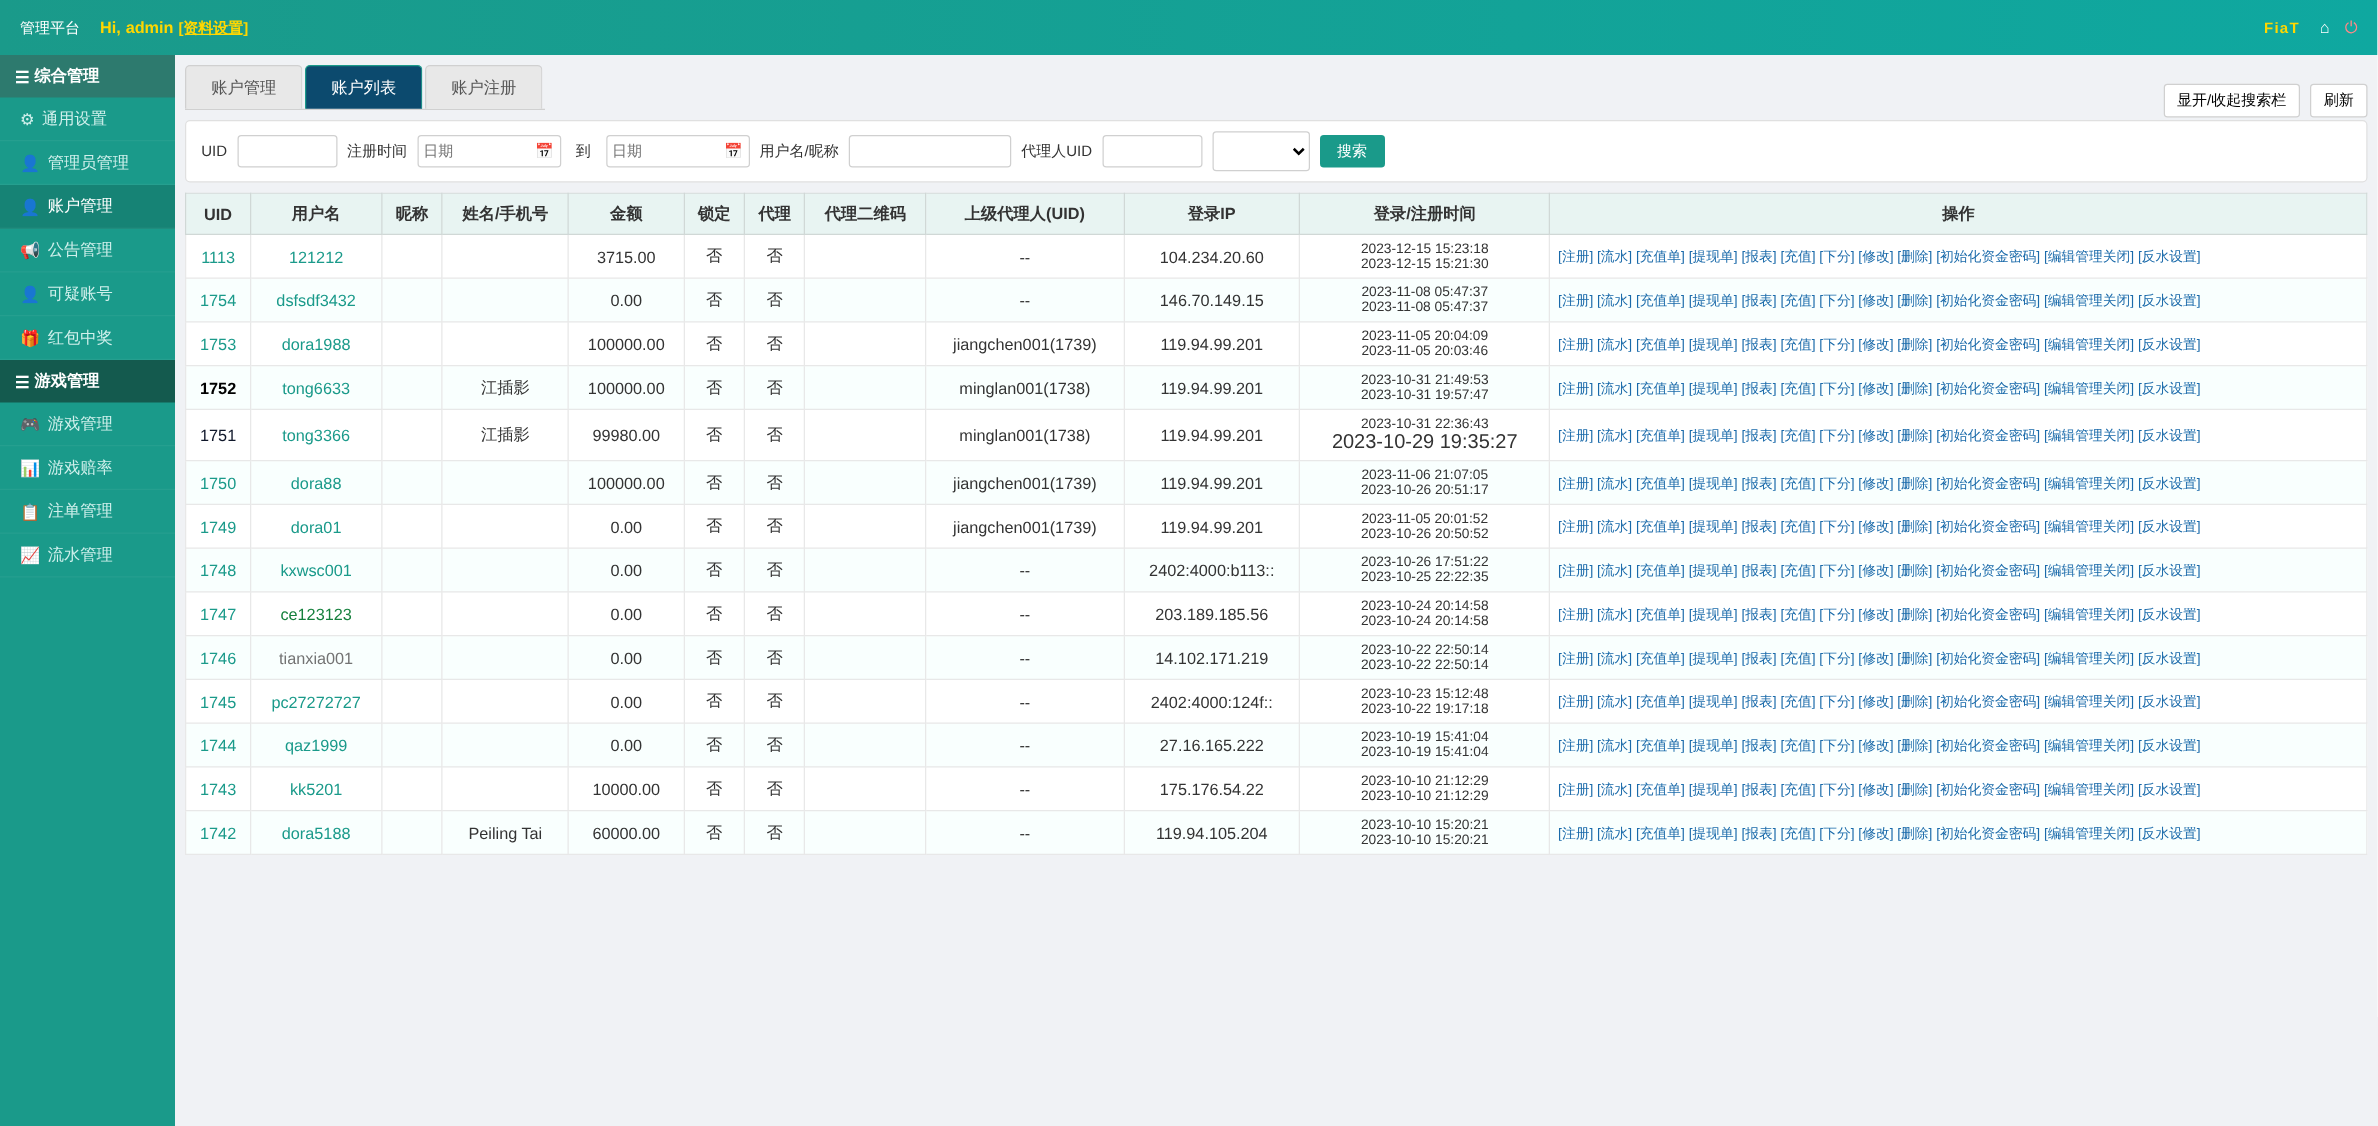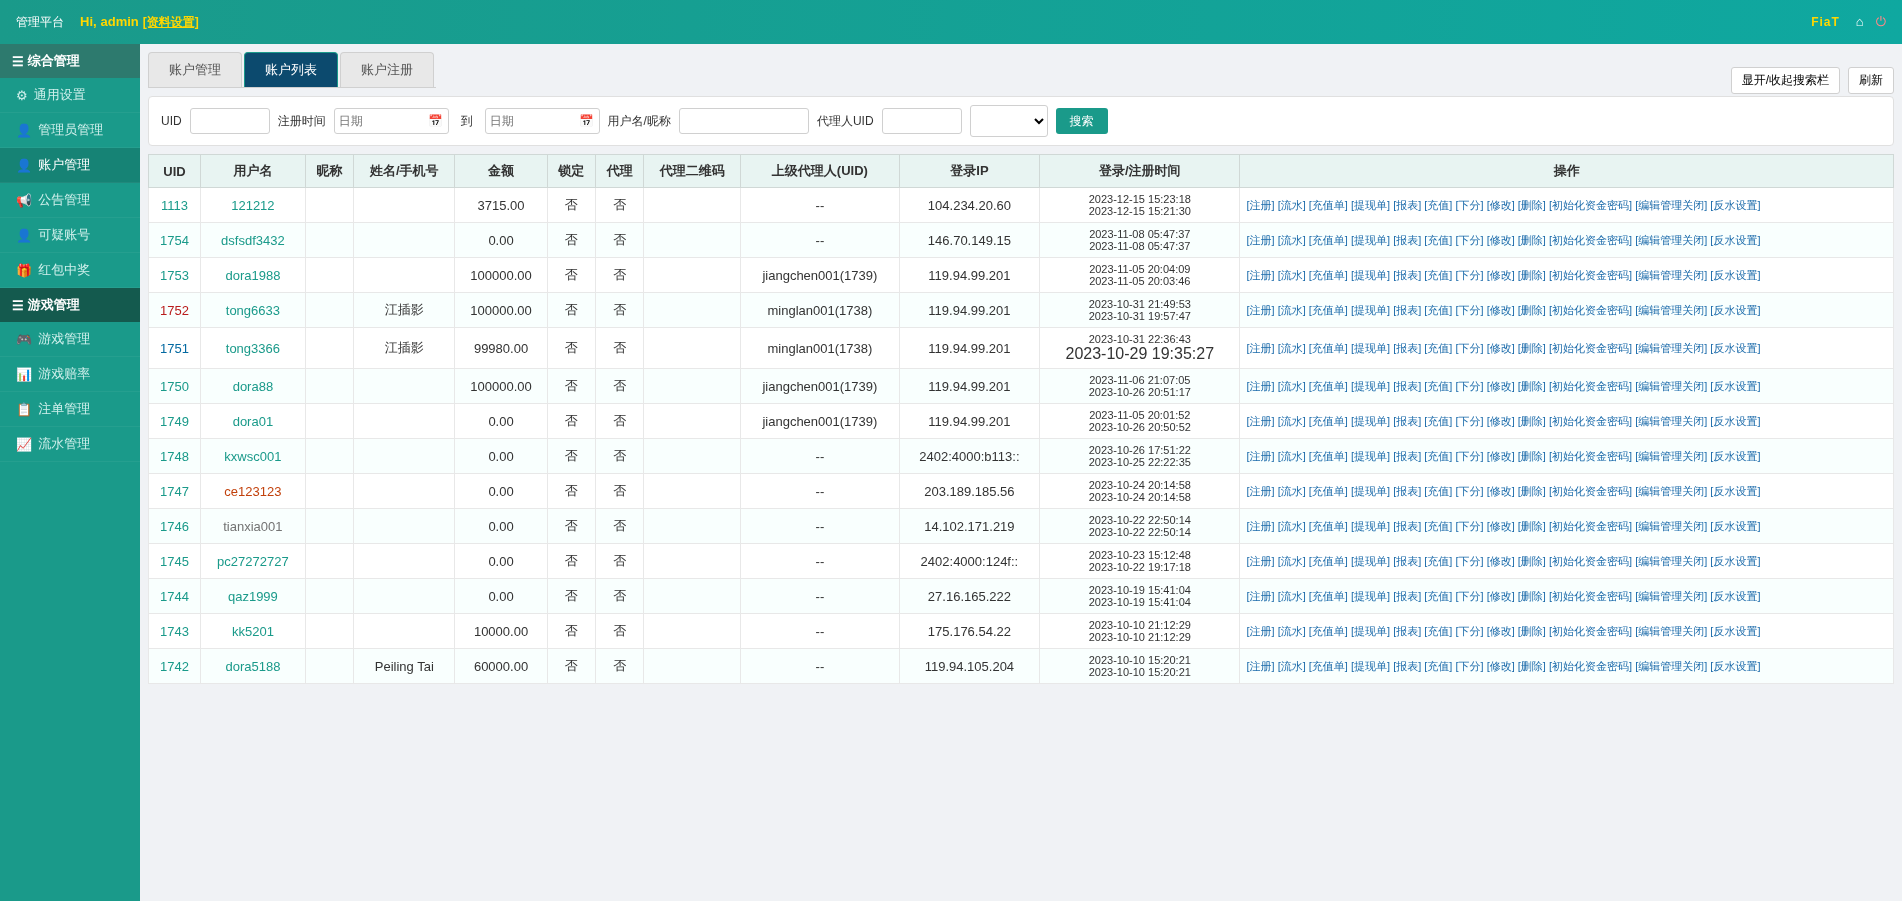--- a/index.html
+++ b/index.html
@@ -369,38 +369,38 @@
               <td></td>
               <td>jiangchen001(1739)</td>
               <td>119.94.99.201</td>
               <td>
                 <div style="white-space:nowrap;font-size:11px">2023-11-05 20:04:09</div>
                 <div style="white-space:nowrap;font-size:11px">2023-11-05 20:03:46</div>
               </td>
               <td style="text-align: left; font-size: 11px; color: rgb(26, 106, 170);">[注册] [流水] [充值单] [提现单] [报表] [充值] [下分] [修改] [删除] [初始化资金密码] [编辑管理关闭] [反水设置]</td>
             </tr>
             <tr>
-              <td style="color: #b91c1c; cursor: pointer;">1752</td>
+              <td style="color: #000000; cursor: pointer; font-weight: bold;">1752</td>
               <td style="color: rgb(26, 154, 138); cursor: pointer;">tong6633</td>
               <td></td>
               <td>江插影</td>
               <td>100000.00</td>
               <td>否</td>
               <td>否</td>
               <td></td>
               <td>minglan001(1738)</td>
               <td>119.94.99.201</td>
               <td>
                 <div style="white-space:nowrap;font-size:11px">2023-10-31 21:49:53</div>
                 <div style="white-space:nowrap;font-size:11px">2023-10-31 19:57:47</div>
               </td>
               <td style="text-align: left; font-size: 11px; color: rgb(26, 106, 170);">[注册] [流水] [充值单] [提现单] [报表] [充值] [下分] [修改] [删除] [初始化资金密码] [编辑管理关闭] [反水设置]</td>
             </tr>
             <tr>
-              <td style="color: #0369a1; cursor: pointer;">1751</td>
+              <td style="color: #0f172a; cursor: pointer;">1751</td>
               <td style="color: rgb(26, 154, 138); cursor: pointer;">tong3366</td>
               <td></td>
               <td>江插影</td>
               <td>99980.00</td>
               <td>否</td>
               <td>否</td>
               <td></td>
               <td>minglan001(1738)</td>
               <td>119.94.99.201</td>
               <td>
@@ -455,21 +455,21 @@
               <td>--</td>
               <td>2402:4000:b113::</td>
               <td>
                 <div style="white-space:nowrap;font-size:11px">2023-10-26 17:51:22</div>
                 <div style="white-space:nowrap;font-size:11px">2023-10-25 22:22:35</div>
               </td>
               <td style="text-align: left; font-size: 11px; color: rgb(26, 106, 170);">[注册] [流水] [充值单] [提现单] [报表] [充值] [下分] [修改] [删除] [初始化资金密码] [编辑管理关闭] [反水设置]</td>
             </tr>
             <tr>
               <td style="color: rgb(26, 154, 138); cursor: pointer;">1747</td>
-              <td style="color: #c2410c; cursor: pointer;">ce123123</td>
+              <td style="color: #15803d; cursor: pointer;">ce123123</td>
               <td></td>
               <td></td>
               <td>0.00</td>
               <td>否</td>
               <td>否</td>
               <td></td>
               <td>--</td>
               <td>203.189.185.56</td>
               <td>
                 <div style="white-space:nowrap;font-size:11px">2023-10-24 20:14:58</div>

